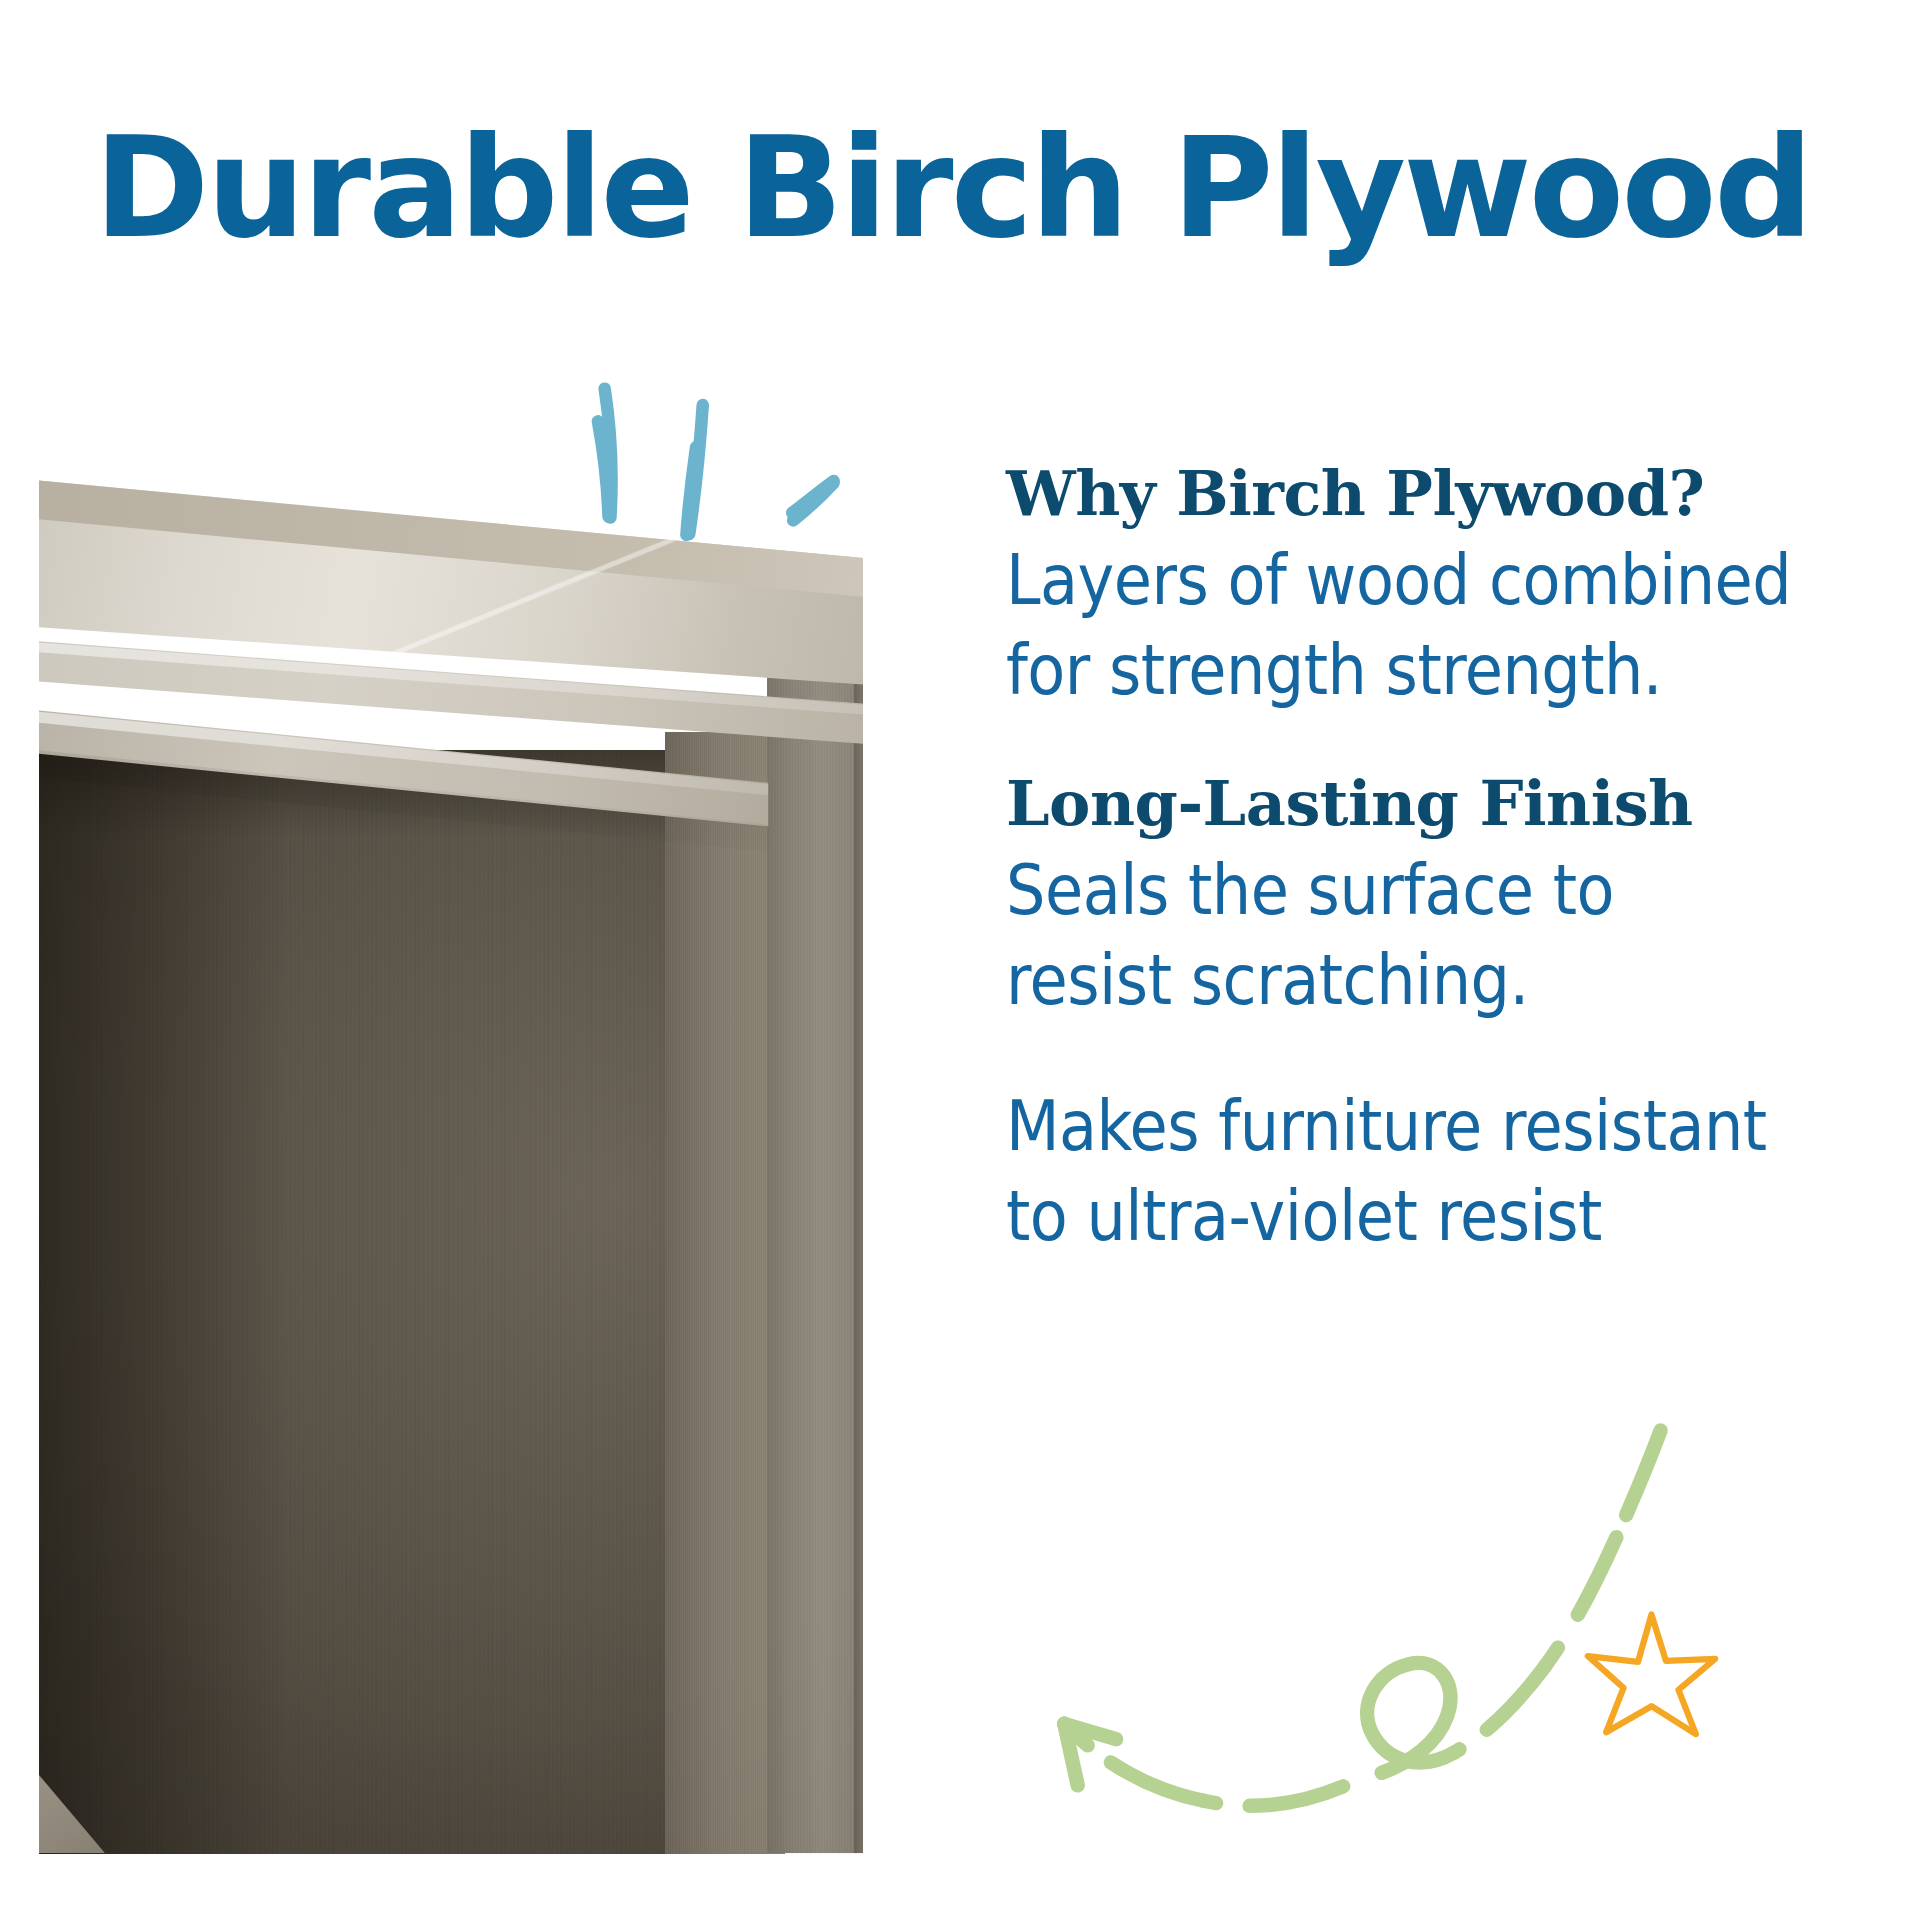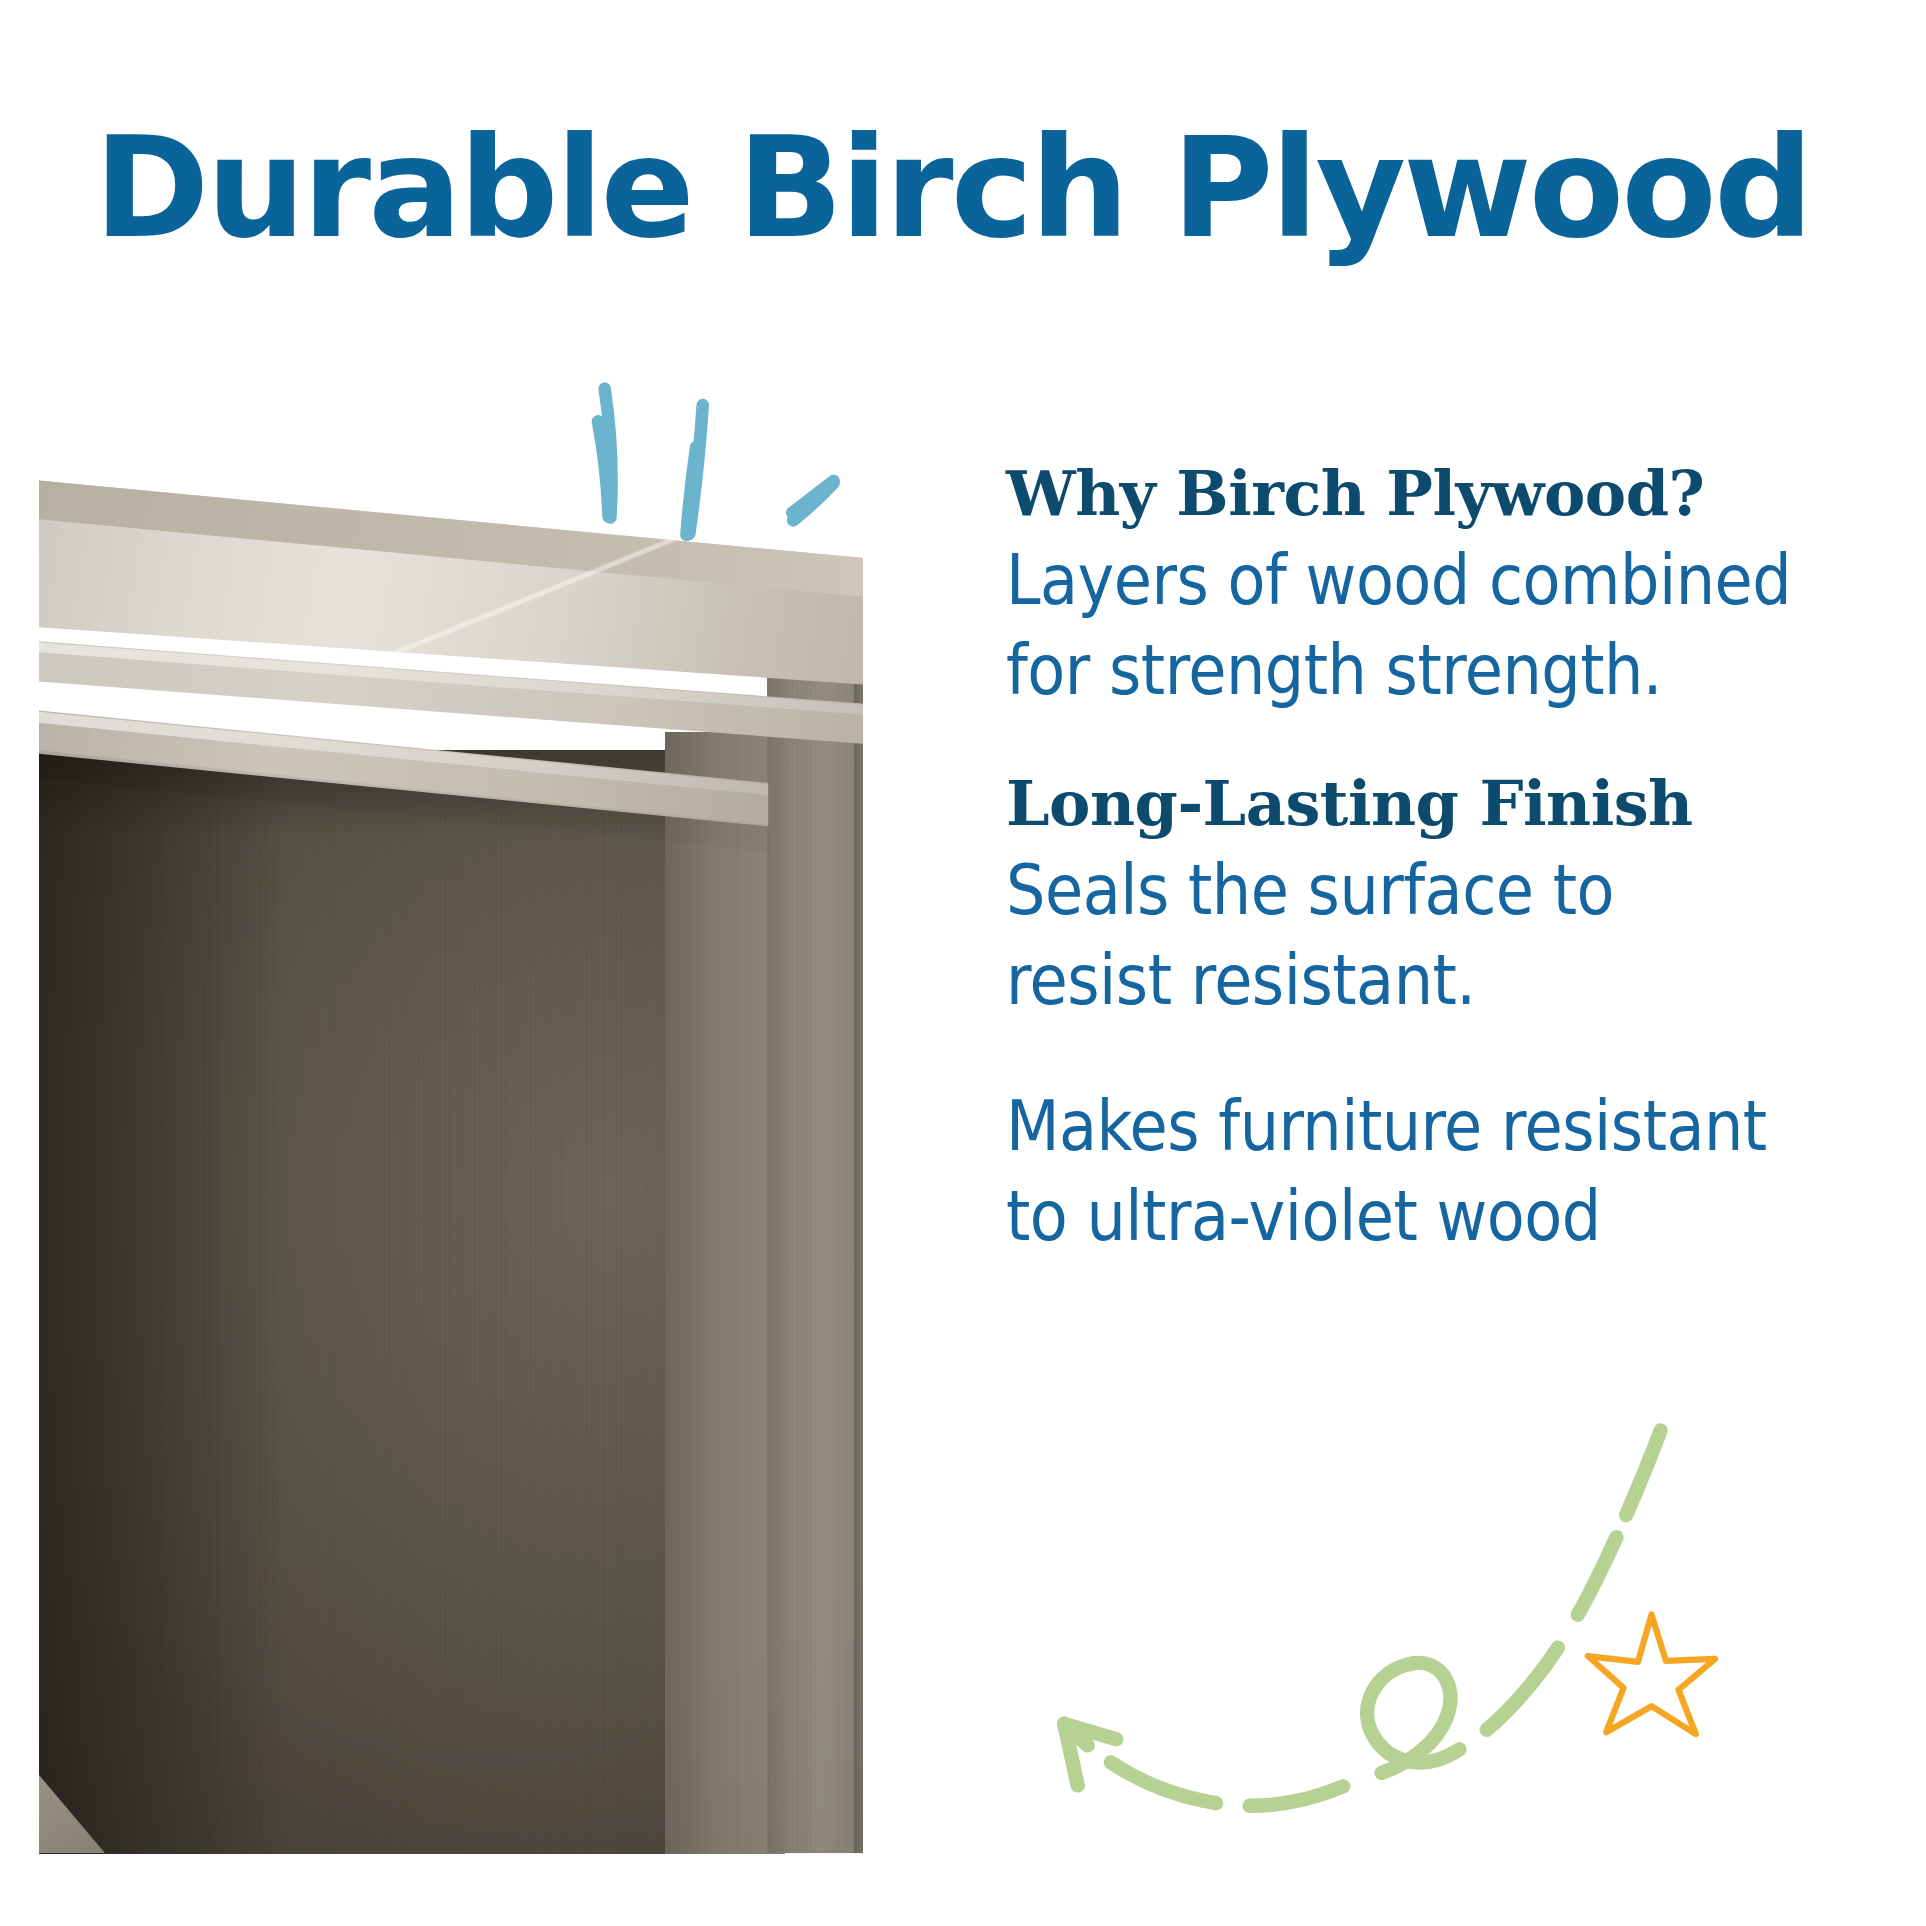--- a/index.html
+++ b/index.html
@@ -259,27 +259,27 @@
       <p class="body">
         <span>Layers of wood combined</span>
         <span>for strength strength.</span>
       </p>
     </div>
 
     <div class="block">
       <h2 class="head">Long-Lasting Finish</h2>
       <p class="body">
         <span>Seals the surface to</span>
-        <span>resist resistant.</span>
+        <span>resist scratching.</span>
       </p>
     </div>
 
     <div class="block">
       <p class="body">
         <span>Makes furniture resistant</span>
-        <span>to ultra-violet wood</span>
+        <span>to ultra-violet resist</span>
       </p>
     </div>
 
   </div>
 
 </div>
 
 
 </body></html>

